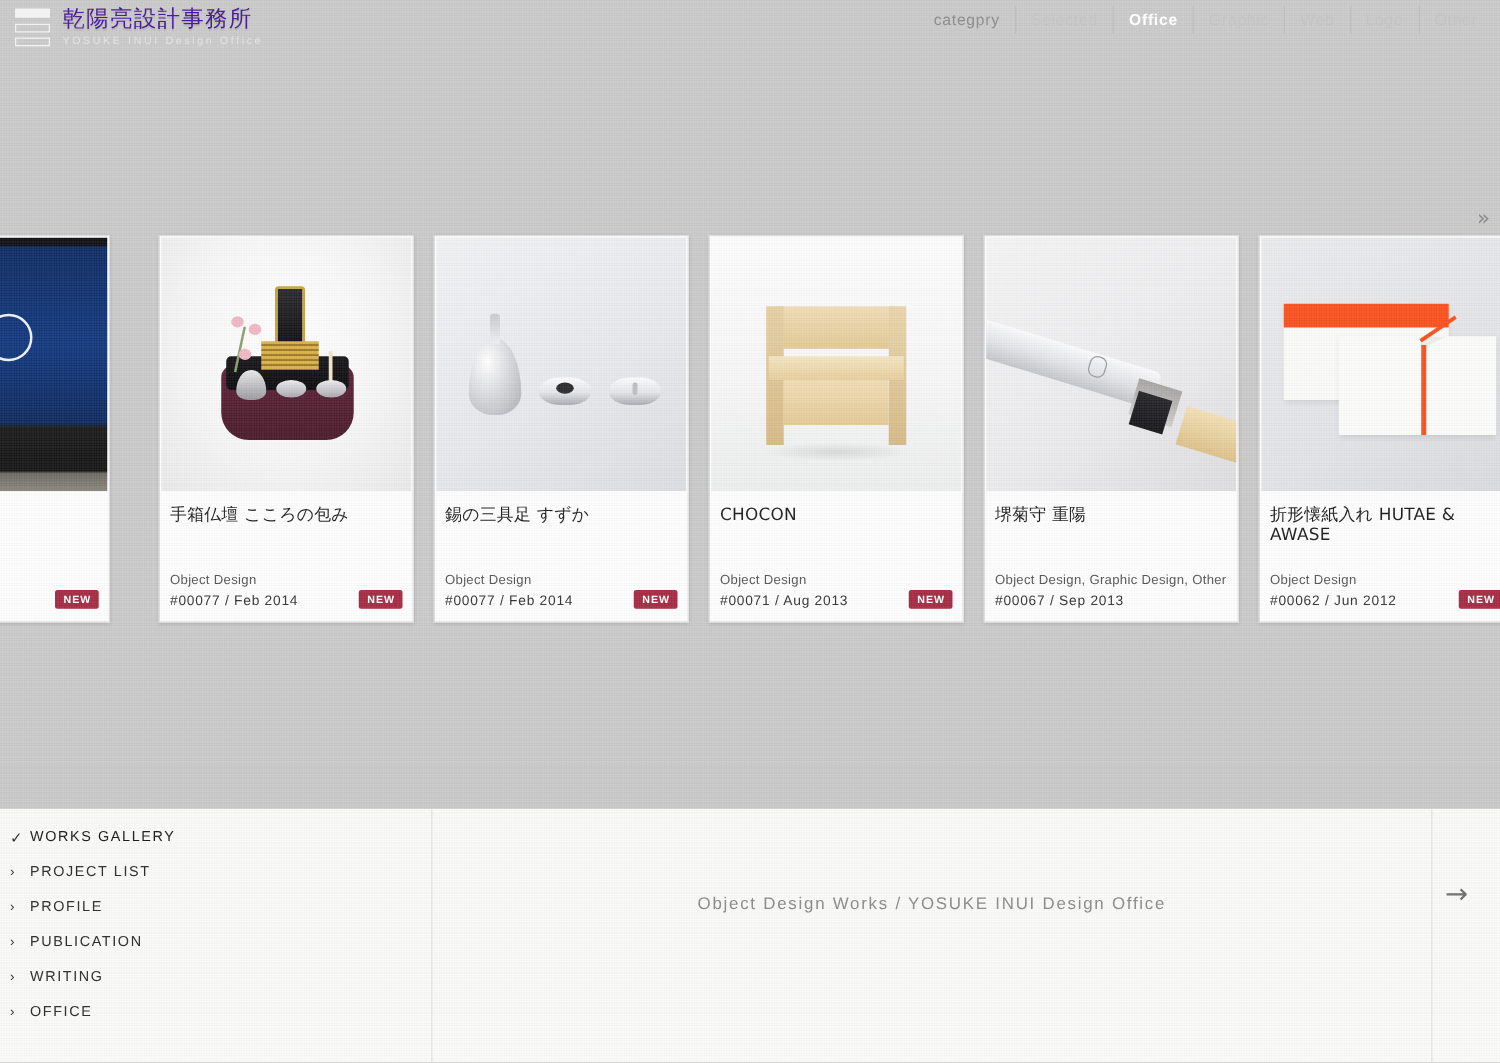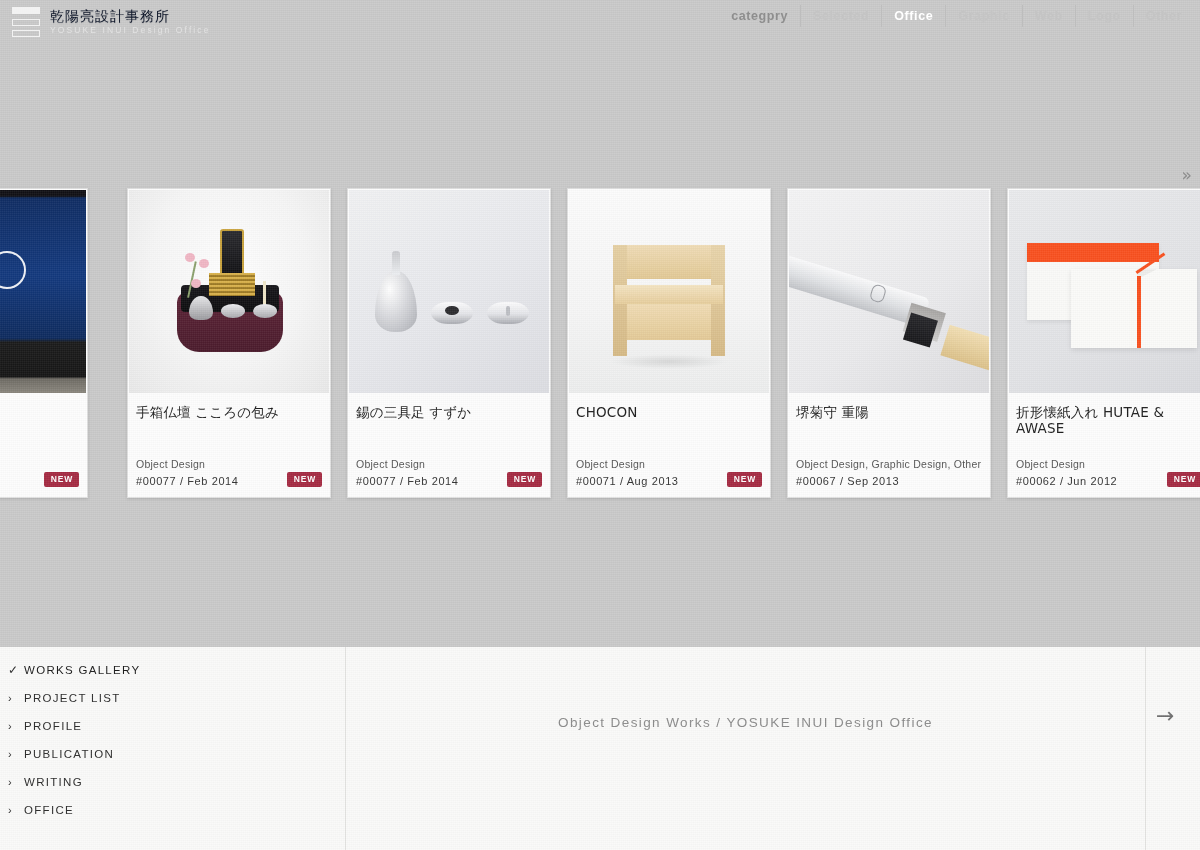--- a/index.html
+++ b/index.html
@@ -27,39 +27,38 @@
     display: flex; flex-direction: column; justify-content: space-between;
     padding: 1px 0;
   }
   #logo-mark i {
     display: block; height: 7px; border: 1px solid #f2f2f2;
     background: transparent;
   }
   #logo-mark i.fill { background: #f2f2f2; border-color:#f2f2f2; }
   #logo-text { line-height: 1; }
   #logo-jp {
-    font-size: 14px; color: #0f172a; letter-spacing: 1px;
+    font-size: 18px; color: #4c1d95; letter-spacing: 1px;
     font-family: "DejaVu Sans", sans-serif; font-weight: 400;
     text-shadow: 0 1px 1px rgba(0,0,0,.10);
   }
   #logo-en {
     font-size: 8.5px; color: #e2e2e2; letter-spacing: 2.1px;
     margin-top: 3px; font-family: "Liberation Sans", sans-serif;
   }
 
   #category-nav {
     position: absolute; right: 8px; top: 5px;
     display: flex; align-items: center; height: 22px;
   }
   #category-nav .nav-item {
     font-size: 12.5px; letter-spacing: .6px; color: #c4c4c4;
     padding: 0 12px; line-height: 22px;
     border-right: 1px solid #bdbdbd;
     white-space: nowrap;
-    font-weight: bold;
   }
   #category-nav .nav-item:last-child { border-right: none; padding-right: 10px; }
   #category-nav .nav-item.label { color: #8e8e8e; border-right: 1px solid #bdbdbd; }
   #category-nav .nav-item.active { color: #ffffff; font-weight: 700; }
 
   
   #carousel {
     position: absolute; top: 188px; left: 0; width: 1200px; height: 310px;
   }
   .card {

